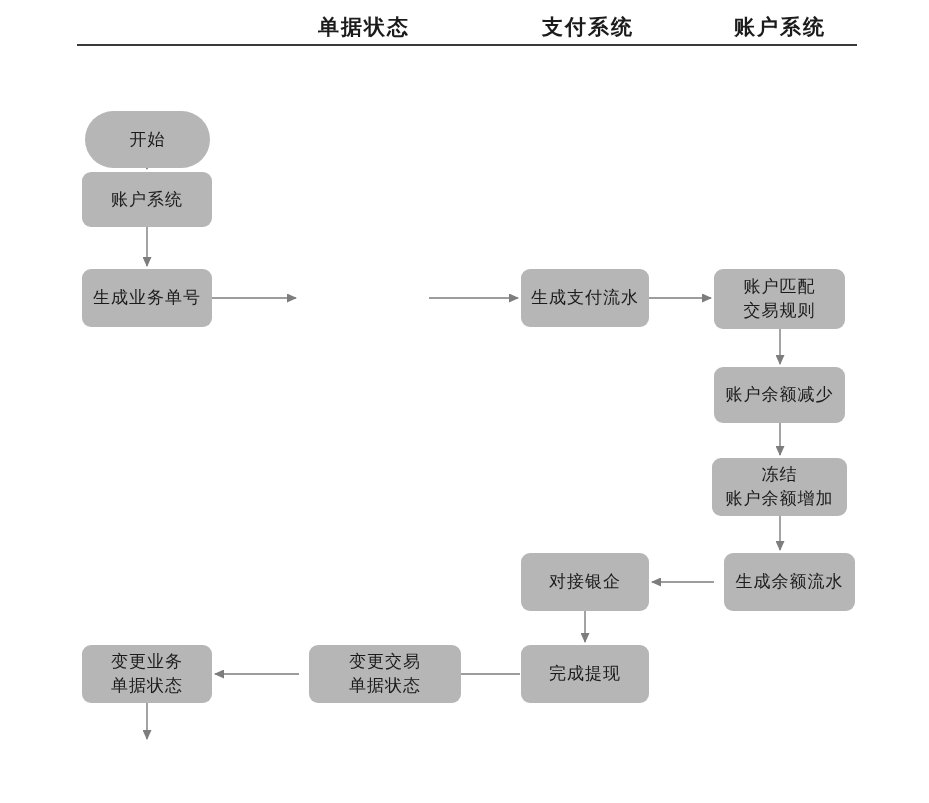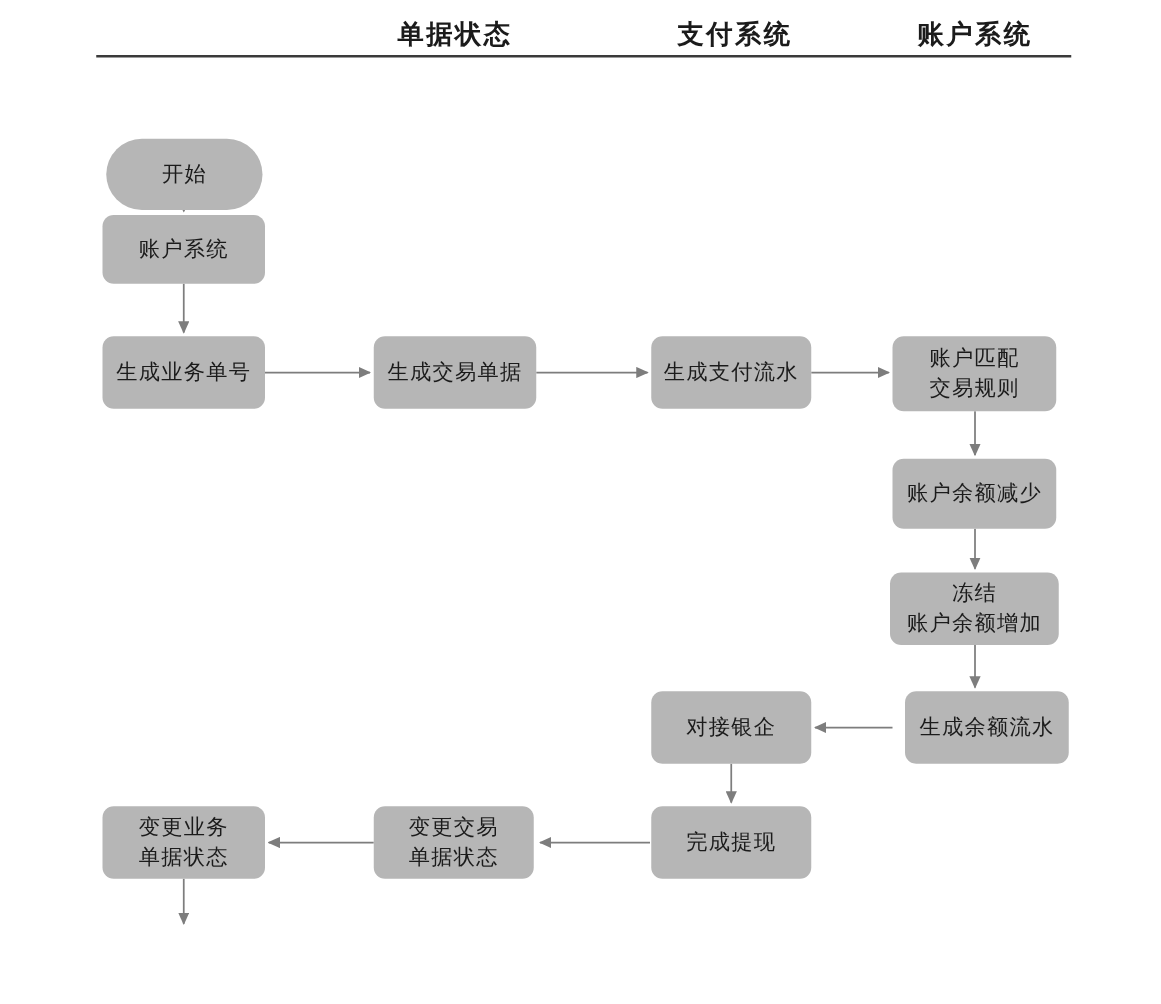--- a/index.html
+++ b/index.html
@@ -88,22 +88,21 @@
     <line x1="299" y1="674" x2="215" y2="674" marker-end="url(#arrowhead)"></line>
     <line x1="147" y1="703" x2="147" y2="739" marker-end="url(#arrowhead)"></line>
   </svg>
 
   <div class="node terminator" style="left:85px;top:75px;width:125px;height:57px">开始</div>
   <div class="node" style="left:82px;top:172px;width:130px;height:55px">账户系统</div>
   <div class="node" style="left:82px;top:269px;width:130px;height:58px">生成业务单号</div>
   <div class="node" style="left:82px;top:645px;width:130px;height:58px">变更业务
 单据状态</div>
 
-  <div class="node" style="left:299px;top:269px;width:130px;height:58px">生成交易单据</div>
-  <div class="node" style="left:299px;top:645px;width:128px;height:58px">变更交易
+  <div class="node" style="left:309px;top:645px;width:152px;height:58px">变更交易
 单据状态</div>
 
   <div class="node" style="left:521px;top:269px;width:128px;height:58px">生成支付流水</div>
   <div class="node" style="left:521px;top:553px;width:128px;height:58px">对接银企</div>
   <div class="node" style="left:521px;top:645px;width:128px;height:58px">完成提现</div>
 
   <div class="node" style="left:714px;top:269px;width:131px;height:60px">账户匹配
 交易规则</div>
   <div class="node" style="left:714px;top:367px;width:131px;height:56px">账户余额减少</div>
   <div class="node" style="left:712px;top:458px;width:135px;height:58px">冻结

